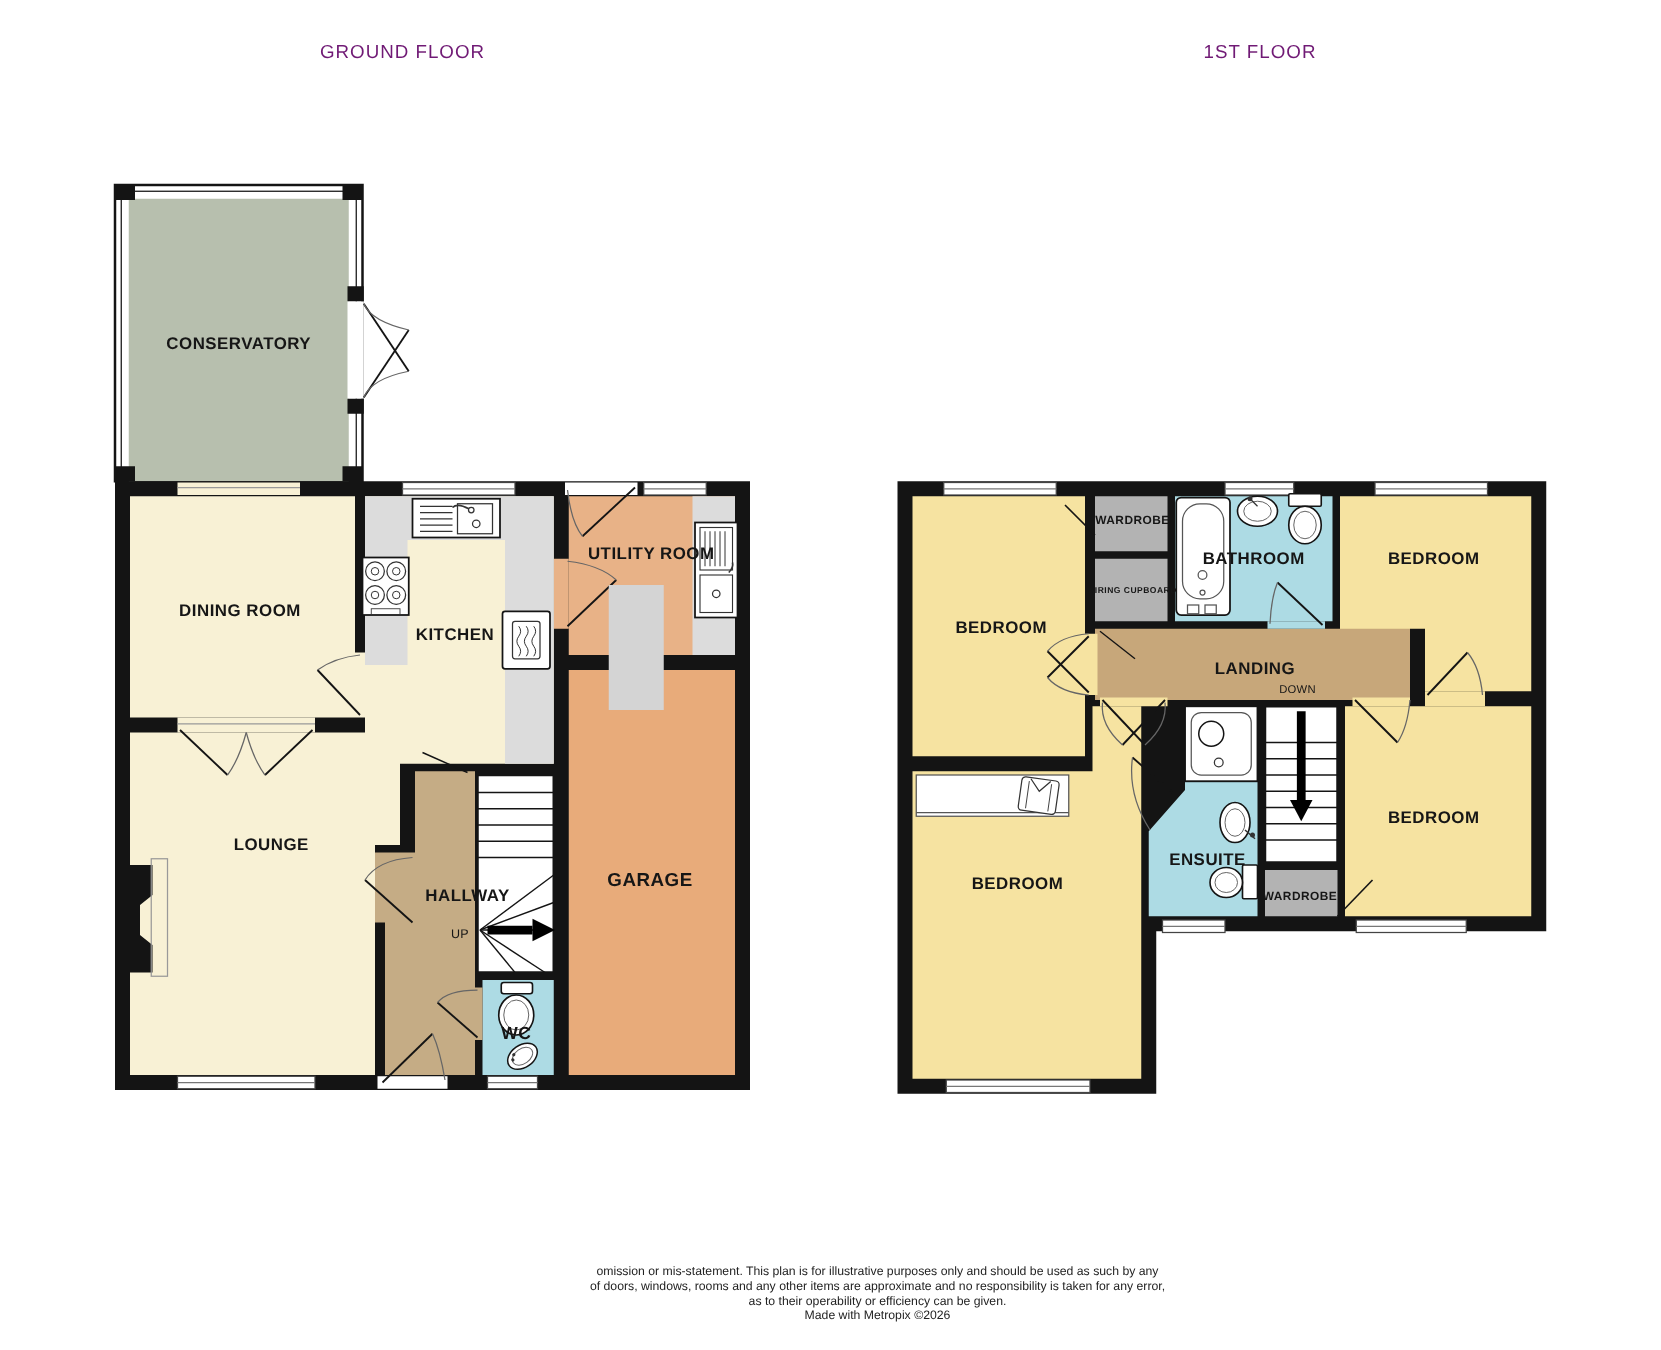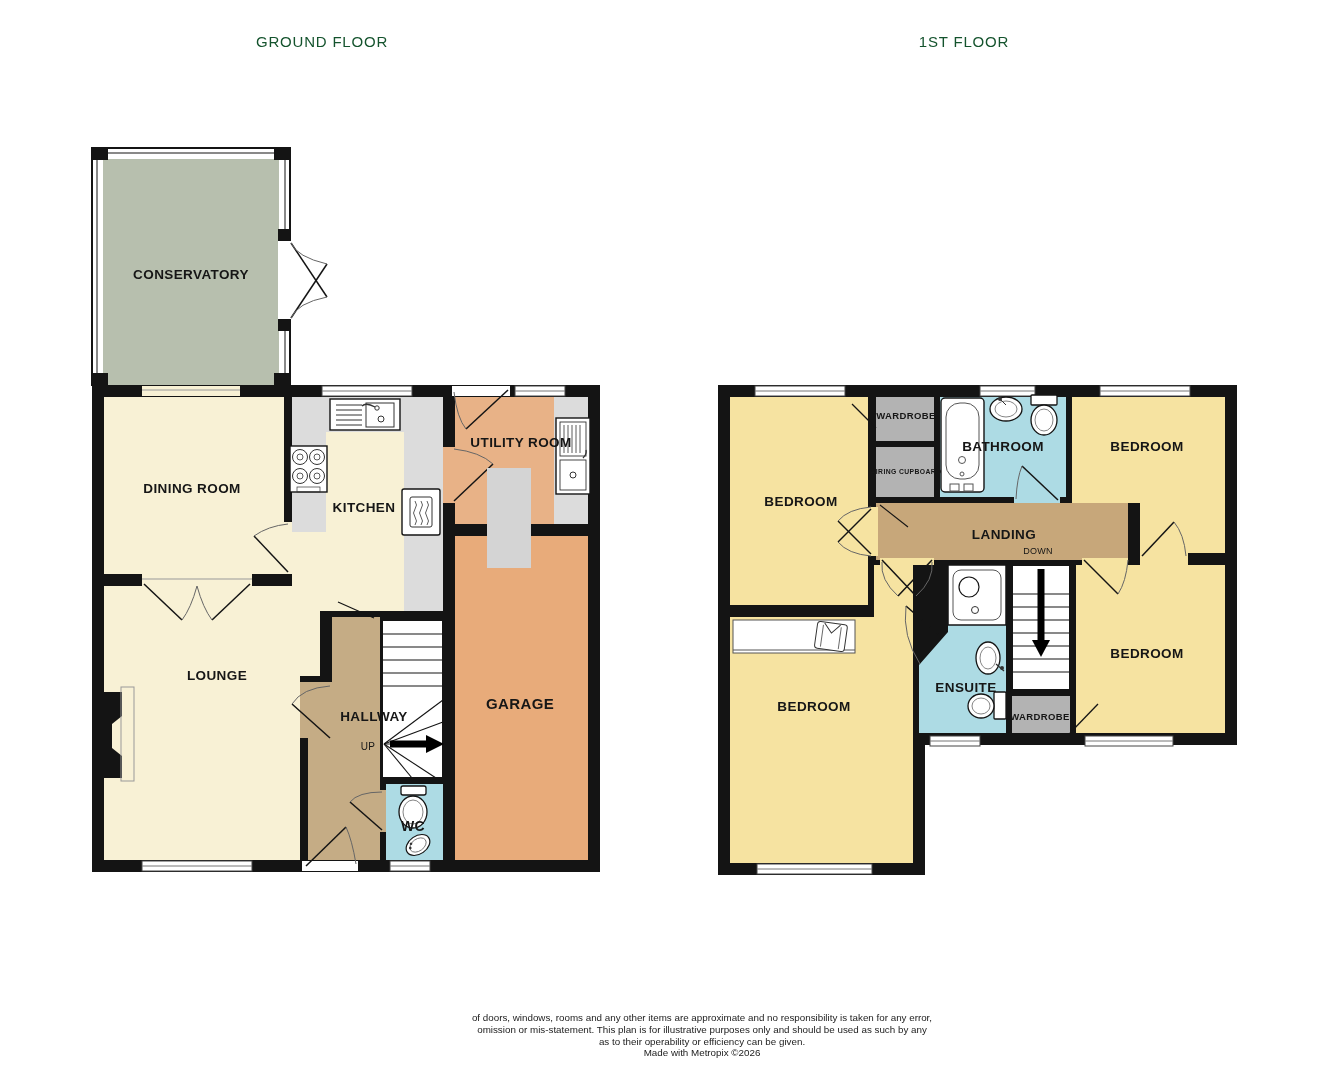--- a/index.html
+++ b/index.html
@@ -2,39 +2,39 @@
 <html><head>
 <meta charset="utf-8">
 <style>
   html,body{margin:0;padding:0;}
   body{
     width:1329px;height:1080px;position:relative;background:#ffffff;
     font-family:"Liberation Sans", sans-serif;overflow:hidden;
   }
   .floor-title{
     position:absolute;top:33px;transform:translateX(-50%);
-    font-size:15px;color:#14532d;letter-spacing:.8px;white-space:nowrap;
+    font-size:15px;color:#701a75;letter-spacing:.8px;white-space:nowrap;
   }
   #plan-svg{position:absolute;left:0;top:0;}
   svg text{
     font-family:"Liberation Sans", sans-serif;
     fill:#161616;font-weight:bold;letter-spacing:.4px;
   }
   svg text.small{font-weight:bold;}
   svg text.plain{font-weight:normal;letter-spacing:.2px;}
   .footer{
     position:absolute;left:702px;top:1012px;transform:translateX(-50%);
     width:600px;text-align:center;font-size:9.8px;line-height:11.8px;color:#222;
   }
 </style>
 </head>
 <body>
 
 <div class="floor-title" style="left:322px">GROUND FLOOR</div>
-<div class="floor-title" style="left:964px">1ST FLOOR</div>
+<div class="floor-title" style="left:1008px">1ST FLOOR</div>
 
 <svg id="plan-svg" width="1329" height="1080" viewBox="0 0 1329 1080">
 
   <g>
 
     <g>
       <rect x="92" y="148" width="198" height="237" fill="#ffffff" stroke="#141414" stroke-width="2"></rect>
       <rect x="97" y="153" width="188" height="227" fill="none" stroke="#141414" stroke-width="1"></rect>
       <rect x="103" y="159" width="176" height="226" fill="#b7bfae"></rect>
 
@@ -375,17 +375,17 @@
     <text x="1004" y="539" font-size="13.5" text-anchor="middle">LANDING</text>
     <text x="1038" y="554" font-size="9" text-anchor="middle" class="plain">DOWN</text>
     <text x="814" y="711" font-size="13.5" text-anchor="middle">BEDROOM</text>
     <text x="966" y="692" font-size="13.5" text-anchor="middle">ENSUITE</text>
     <text x="1040" y="720" font-size="9.5" text-anchor="middle" class="small">WARDROBE</text>
     <text x="1147" y="658" font-size="13.5" text-anchor="middle">BEDROOM</text>
   </g>
 </svg>
 
 <div class="footer">
+  <div>omission or mis-statement. This plan is for illustrative purposes only and should be used as such by any</div>
   <div>of doors, windows, rooms and any other items are approximate and no responsibility is taken for any error,</div>
-  <div>omission or mis-statement. This plan is for illustrative purposes only and should be used as such by any</div>
   <div>as to their operability or efficiency can be given.</div>
   <div>Made with Metropix ©2026</div>
 </div>
 
 </body></html>

